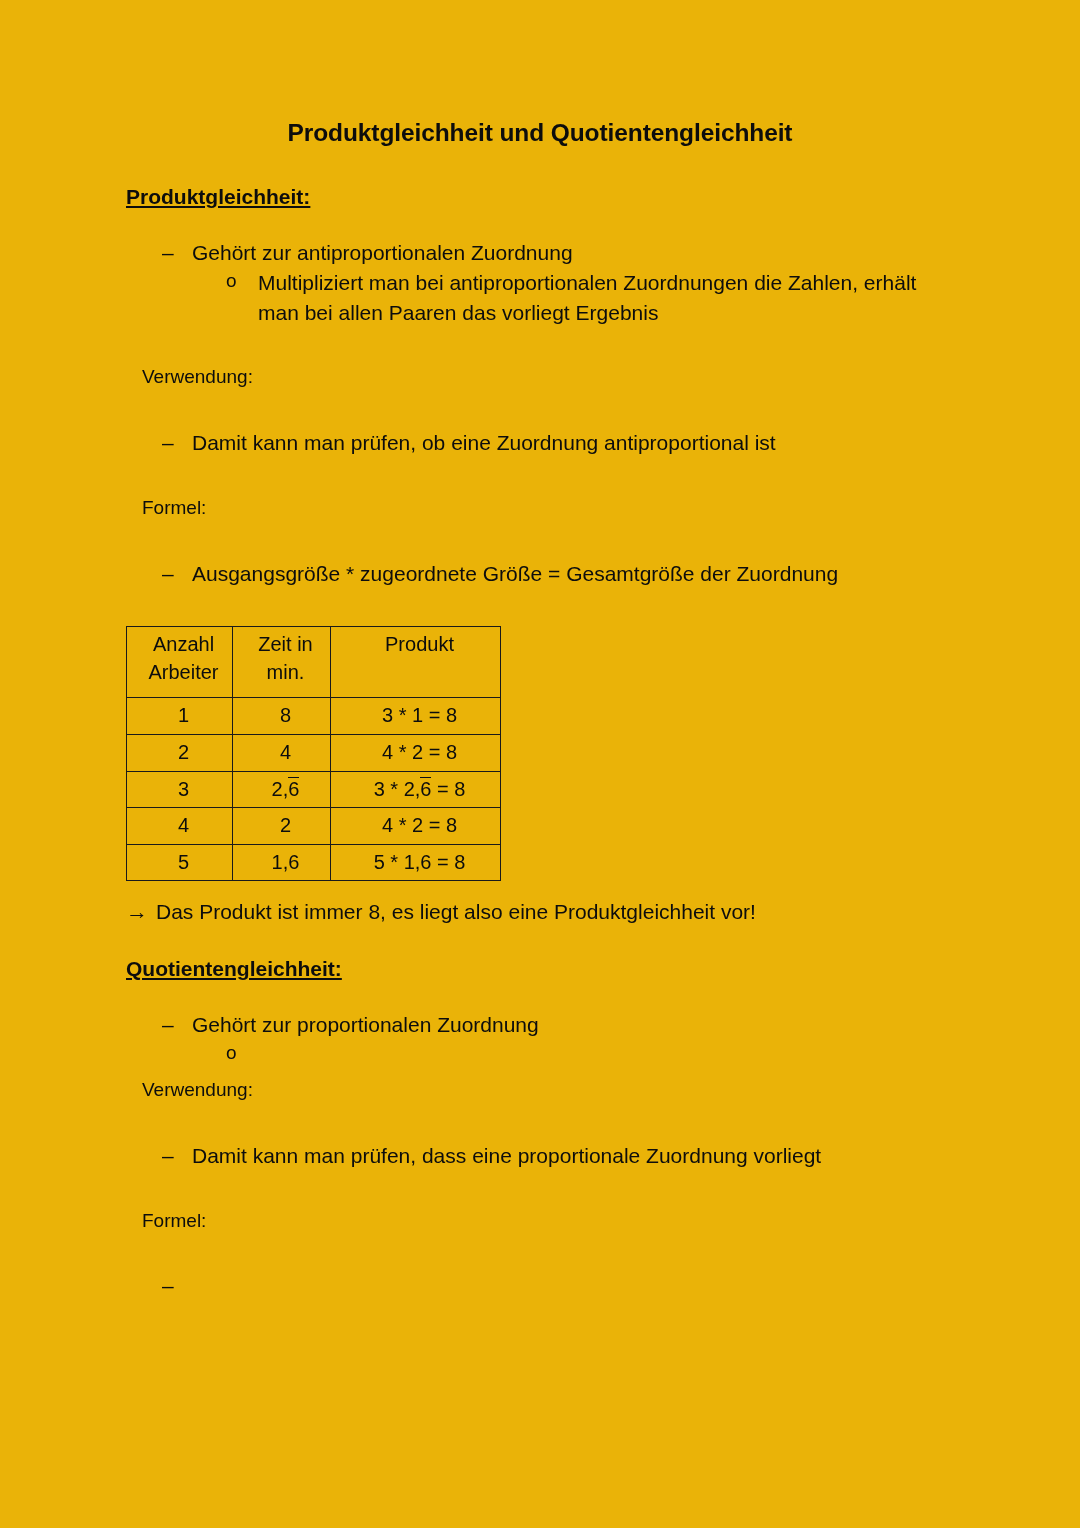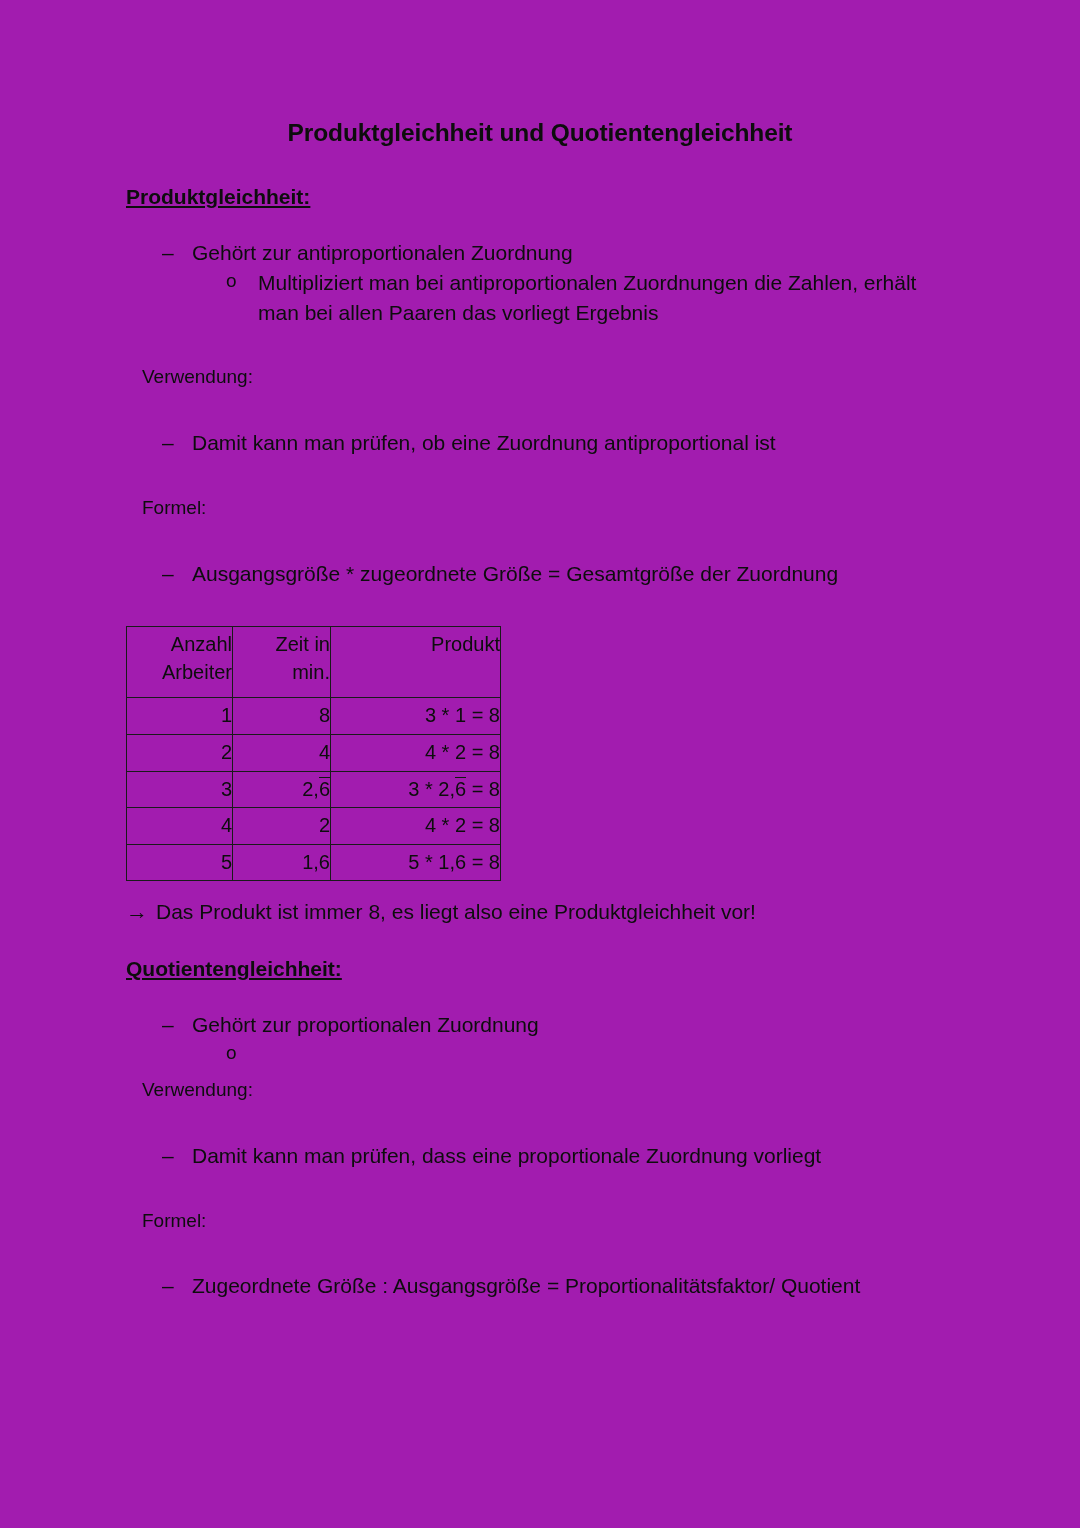--- a/index.html
+++ b/index.html
@@ -17,21 +17,21 @@
     -webkit-font-smoothing: antialiased;
   }
 
   .page {
     position: absolute;
     top: 0; left: 0;
     width: 1080px;
     height: 1528px;
     box-sizing: border-box;
     padding: 118px 120px 0 126px;
-    background: #a21caf;
+    background: #eab308;
   }
 
   
   .doc-title {
     font-size: 24.5px;
     font-weight: bold;
     text-align: center;
     letter-spacing: -0.1px;
     margin: 0 0 34px 0;
     padding-right: 6px;
@@ -116,21 +116,21 @@
     font-size: 20px;
   }
   .example-table col.c1 { width: 106px; }
   .example-table col.c2 { width: 98px;  }
   .example-table col.c3 { width: 170px; }
 
   .example-table td,
   .example-table th {
     border: 1px solid #1a1a1a;
     padding: 4px 0 4px 8px;
-    text-align: right;
+    text-align: center;
     vertical-align: top;
     font-weight: normal;
     line-height: 1.38;
     height: 24px;
   }
   .example-table thead td {
     height: 62px;
   }
   .hdr-line2 { display: block; }
 
@@ -283,16 +283,15 @@
   <div class="gap-md"></div>
 
   <p class="sub-label-row">
     <span class="sub-label">Formel:</span>
   </p>
 
   <div class="gap-md"></div>
 
   <p class="bullet-l1">
     <span class="marker">–</span>
-    <span>Zugeordnete Größe : Ausgangsgröße = Proportionalitätsfaktor/ Quotient</span>
   </p>
 
 </div>
 
 </body></html>

